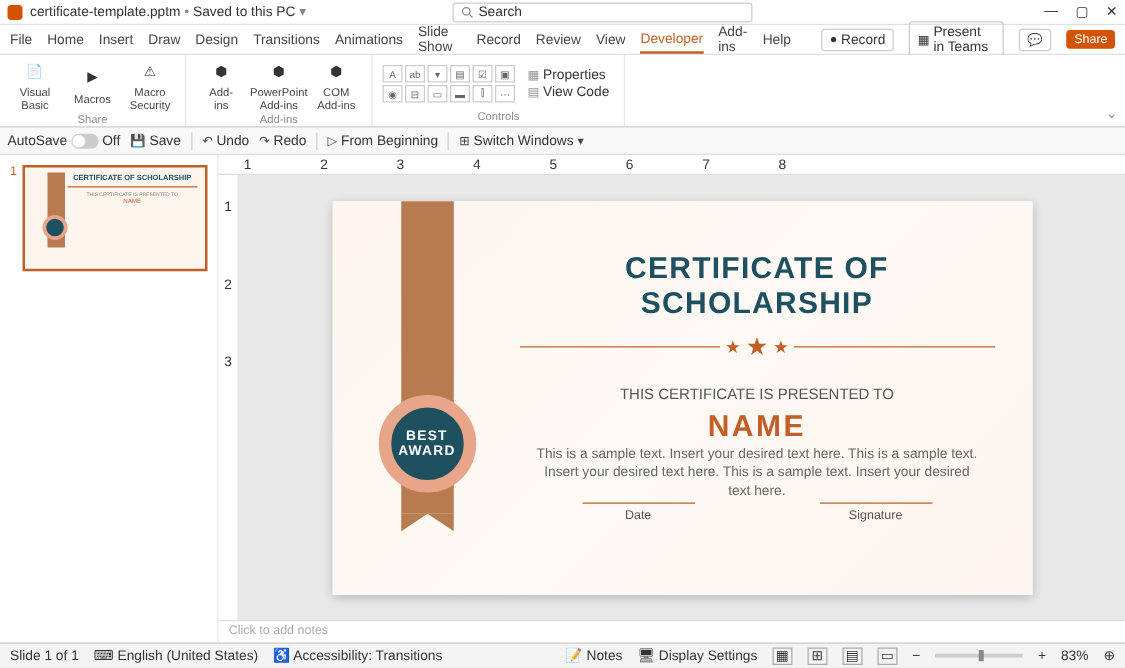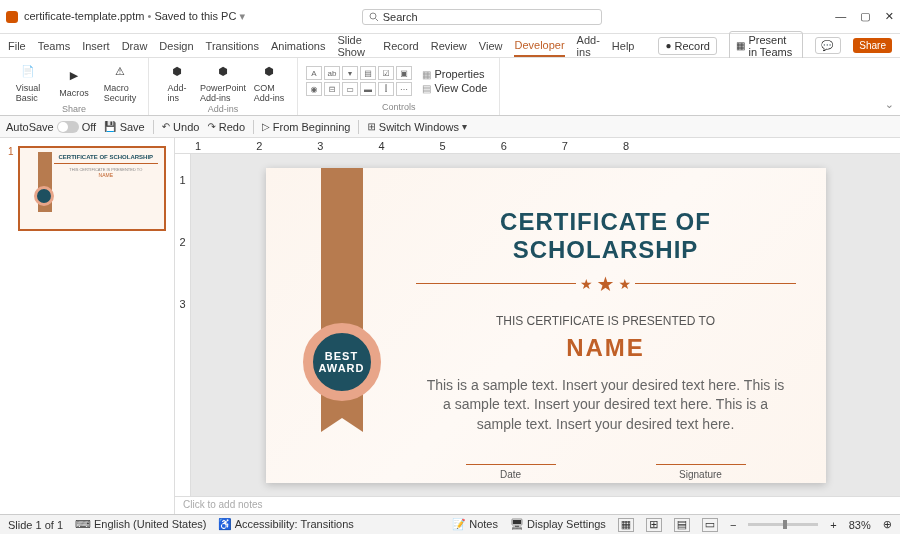--- a/index.html
+++ b/index.html
@@ -1,36 +1,36 @@
 <!DOCTYPE html>
 <html><head>
 <meta charset="utf-8">
 <style>
 *{margin:0;padding:0;box-sizing:border-box;font-family:"Segoe UI",Arial,sans-serif;font-size:11px;color:#333}
 body{background:#f3f3f3;width:900px;height:534px;overflow:hidden;display:flex;flex-direction:column}
-.titlebar{height:34px;background:#fff;display:flex;align-items:center;padding:0 6px;border-bottom:1px solid #e0e0e0}
+.titlebar{height:20px;background:#fff;display:flex;align-items:center;padding:0 6px;border-bottom:1px solid #e0e0e0}
 .titlebar .app-icon{width:12px;height:12px;background:#d35400;border-radius:3px;margin-right:6px}
 .titlebar .title{color:#888;font-size:11px}
 .titlebar .search{margin-left:auto;margin-right:auto;width:240px;height:16px;border:1px solid #ccc;border-radius:3px;display:flex;align-items:center;padding:0 6px;color:#888}
 .titlebar .search svg{margin-right:4px}
 .titlebar .winbtns{margin-left:auto;display:flex;gap:14px;color:#888}
 .winbtns span{cursor:default}
 .tabs{height:24px;background:#fff;display:flex;align-items:center;padding:0 8px;gap:12px;border-bottom:1px solid #e0e0e0}
 .tabs .tab{font-size:11px;color:#444;padding:4px 0;cursor:default}
 .tabs .tab.active{color:#c06028;border-bottom:2px solid #c06028;font-weight:400}
 .tabs .spacer{flex:1}
 .tabs .rbtn{border:1px solid #ccc;border-radius:3px;padding:2px 6px;font-size:10px;display:flex;align-items:center;gap:3px}
 .tabs .share{background:#d35400;color:#fff;border:none}
 .ribbon{height:58px;background:#fff;display:flex;border-bottom:1px solid #ccc;position:relative}
 .group{display:flex;flex-direction:column;align-items:center;padding:2px 8px;border-right:1px solid #e5e5e5}
 .group .items{display:flex;gap:6px;flex:1;align-items:center}
 .group .label{font-size:9px;color:#888;padding-bottom:1px}
 .bigbtn{display:flex;flex-direction:column;align-items:center;justify-content:center;gap:2px;width:40px;cursor:default}
 .bigbtn .ico{width:22px;height:22px;display:flex;align-items:center;justify-content:center}
-.bigbtn .lbl{font-size:9px;color:#444;text-align:left;line-height:1.1}
+.bigbtn .lbl{font-size:9px;color:#444;text-align:center;line-height:1.1}
 .ctlgrid{display:flex;flex-direction:column;gap:2px;justify-content:center}
 .ctlrow{display:flex;gap:2px}
 .ctlrow .c{width:16px;height:14px;border:1px solid #ccc;display:flex;align-items:center;justify-content:center;font-size:8px;color:#666}
 .propcol{display:flex;flex-direction:column;gap:2px;justify-content:center;padding:0 4px}
 .propcol .p{font-size:10px;color:#999;display:flex;align-items:center;gap:3px}
 .ribbon .chev{position:absolute;right:6px;bottom:4px;color:#888}
 .qat{height:22px;background:#f8f8f8;display:flex;align-items:center;padding:0 6px;gap:8px;border-bottom:1px solid #ddd}
 .qat .q{font-size:10px;color:#444;display:flex;align-items:flex-start;gap:3px;cursor:default}
 .toggle{width:22px;height:12px;background:#ccc;border-radius:6px;position:relative}
 .toggle::after{content:"";position:absolute;left:1px;top:1px;width:10px;height:10px;background:#fff;border-radius:50%}
@@ -56,22 +56,22 @@
 .s-seal{position:absolute;left:37px;top:155px;width:78px;height:78px;background:#1e5060;border-radius:50%;border:10px solid #e8a589;display:flex;flex-direction:column;align-items:center;justify-content:center;color:#fff;font-size:10px;font-weight:700;letter-spacing:1px}
 .s-seal::before{content:"";position:absolute;inset:-14px;background:radial-gradient(circle,transparent 38px,#e8a589 38px,#e8a589 42px,transparent 42px);clip-path:polygon(50% 0%,61% 35%,98% 35%,68% 57%,79% 91%,50% 70%,21% 91%,32% 57%,2% 35%,39% 35%);z-index:-1}
 .s-content{margin-left:120px;text-align:center}
 .s-title{font-size:24px;font-weight:700;color:#1e5060;letter-spacing:1px;margin-top:20px}
 .s-divider{display:flex;align-items:center;justify-content:center;margin:8px 0;gap:4px}
 .s-divider .line{flex:1;height:1px;background:#c06028}
 .s-divider .star{color:#c06028;font-size:14px}
 .s-divider .star.big{font-size:20px}
 .s-sub{font-size:12px;color:#555;margin-top:18px}
 .s-name{font-size:24px;font-weight:700;color:#c06028;margin-top:6px;letter-spacing:2px}
-.s-body{font-size:14px;color:#666;margin-top:14px;line-height:1.4;padding:0 10px}
-.s-sigs{display:flex;justify-content:space-around;margin-top:30px}
+.s-body{font-size:11px;color:#666;line-height:1.4;padding:0 10px}
+.s-sigs{display:flex;justify-content:space-around;}
 .s-sig{text-align:center}
 .s-sig .sl{width:90px;height:1px;background:#c06028;margin-bottom:4px}
 .s-sig .st{font-size:10px;color:#555}
 .notes{height:18px;background:#fff;border-top:1px solid #ddd;padding:2px 8px;font-size:10px;color:#aaa}
 .statusbar{height:20px;background:#f3f3f3;border-top:1px solid #ccc;display:flex;align-items:center;padding:0 8px;gap:12px;font-size:10px;color:#555}
 .statusbar .sp{flex:1}
 .statusbar .vbtn{width:16px;height:14px;border:1px solid #aaa;display:flex;align-items:center;justify-content:center}
 .zoom-slider{width:70px;height:3px;background:#ccc;position:relative}
 .zoom-slider::after{content:"";position:absolute;left:50%;top:-3px;width:4px;height:9px;background:#888}
 </style>
@@ -90,21 +90,21 @@
   </div>
   <div class="winbtns">
     <span>—</span>
     <span>▢</span>
     <span>✕</span>
   </div>
 </div>
 
 <div class="tabs">
   <span class="tab">File</span>
-  <span class="tab">Teams</span>
+  <span class="tab">Home</span>
   <span class="tab">Insert</span>
   <span class="tab">Draw</span>
   <span class="tab">Design</span>
   <span class="tab">Transitions</span>
   <span class="tab">Animations</span>
   <span class="tab">Slide Show</span>
   <span class="tab">Record</span>
   <span class="tab">Review</span>
   <span class="tab">View</span>
   <span class="tab active">Developer</span>

